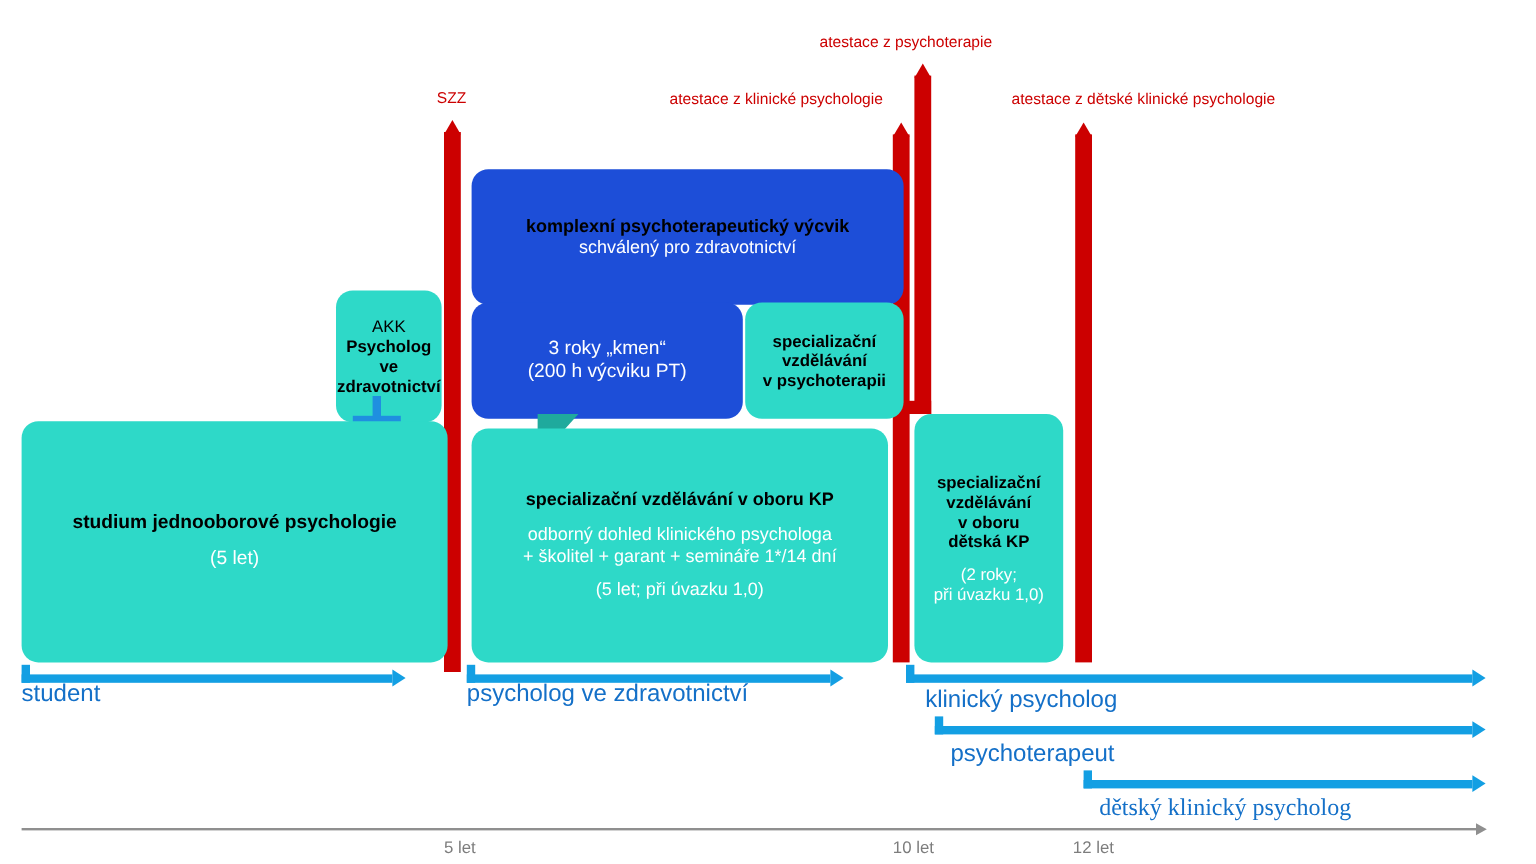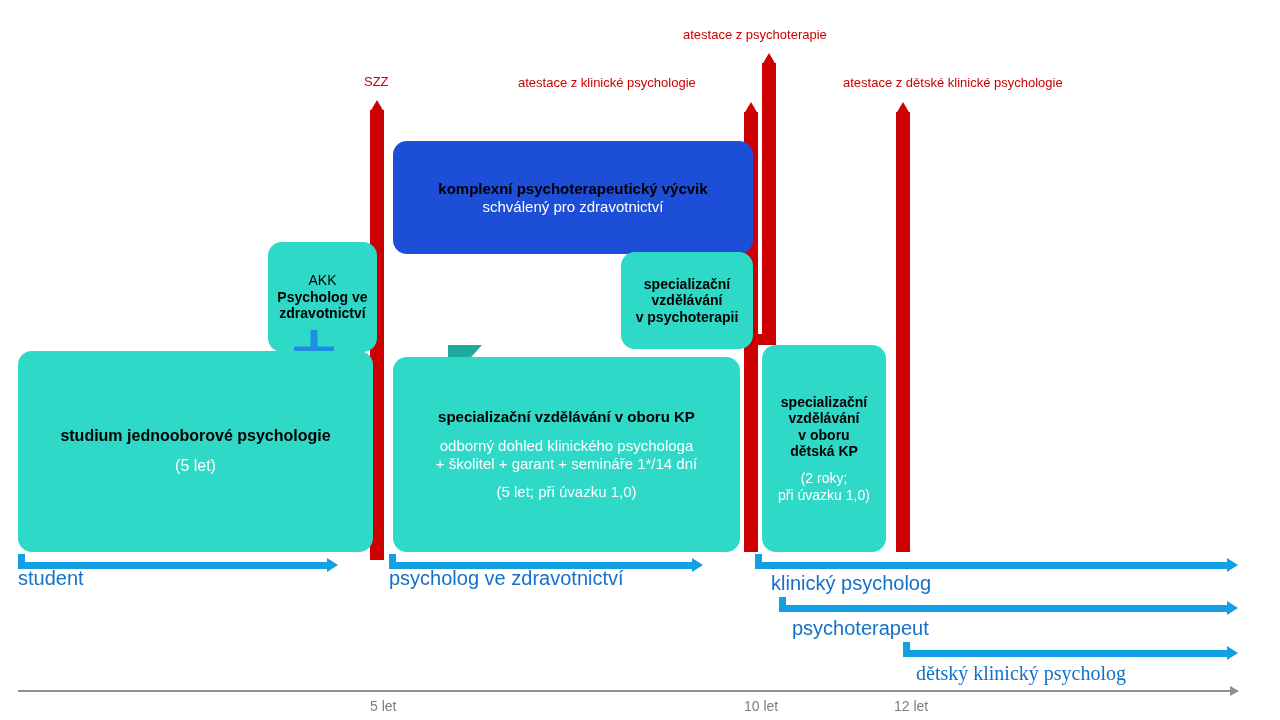--- a/index.html
+++ b/index.html
@@ -132,50 +132,54 @@
   <div class="redarrow" style="left:370px; top:100px; width:14px; height:460px;">
     <div class="head"></div>
     <div class="shaft" style="top:10px;"></div>
   </div>
   <div class="redlabel" style="left:364px; top:74px;">SZZ</div>
 
   <div class="redarrow" style="left:744px; top:102px; width:14px; height:450px;">
     <div class="head"></div>
     <div class="shaft" style="top:10px;"></div>
   </div>
-  <div class="redlabel" style="left:518px; top:75px;text-align:center;">atestace z klinické psychologie</div>
+  <div class="redlabel" style="left:558px; top:75px;text-align:center;">atestace z klinické psychologie</div>
 
   <div class="redarrow" style="left:762px; top:53px; width:14px; height:292px;">
     <div class="head"></div>
     <div class="shaft" style="top:10px;"></div>
   </div>
   <div class="redlabel" style="left:683px; top:27px;">atestace z psychoterapie</div>
 
   <div class="abs" style="left:744px; top:334px; width:32px; height:11px; background:#cc0000;"></div>
 
   <div class="redarrow" style="left:896px; top:102px; width:14px; height:450px;">
     <div class="head"></div>
     <div class="shaft" style="top:10px;"></div>
   </div>
   <div class="redlabel" style="left:843px; top:75px;">atestace z dětské klinické psychologie</div>
 
   <div class="box teal-dark" style="left:393px; top:141px; width:360px; height:113px; font-size:15px;">
     <span class="t-bold">komplexní psychoterapeutický výcvik</span>
     <span class="t-reg">schválený pro zdravotnictví</span>
   </div>
 
+  <div class="box teal-dark" style="left:393px; top:252px; width:226px; height:97px; font-size:16px;">
+    <span class="t-reg">3 roky „kmen“</span>
+    <span class="t-reg">(200 h výcviku PT)</span>
+  </div>
   <div class="tail" style="left:448px; top:345px;"></div>
 
   <div class="box teal-light" style="left:621px; top:252px; width:132px; height:97px; font-size:14px;">
     <span class="t-bold">specializační</span>
     <span class="t-bold">vzdělávání</span>
     <span class="t-bold">v psychoterapii</span>
   </div>
 
-  <div class="box teal-light" style="left:268px; top:242px; width:109px; height:110px; font-size:14px;">
+  <div class="box teal-light" style="left:280px; top:242px; width:88px; height:110px; font-size:14px;">
     <span class="t-reg" style="color:#000;font-weight:normal;">AKK</span>
     <span class="t-bold">Psycholog ve</span>
     <span class="t-bold">zdravotnictví</span>
   </div>
 
   <div class="plus" style="left:294px; top:330px; width:40px; height:40px;">
     <div class="hb"></div>
     <div class="vb"></div>
   </div>
 

